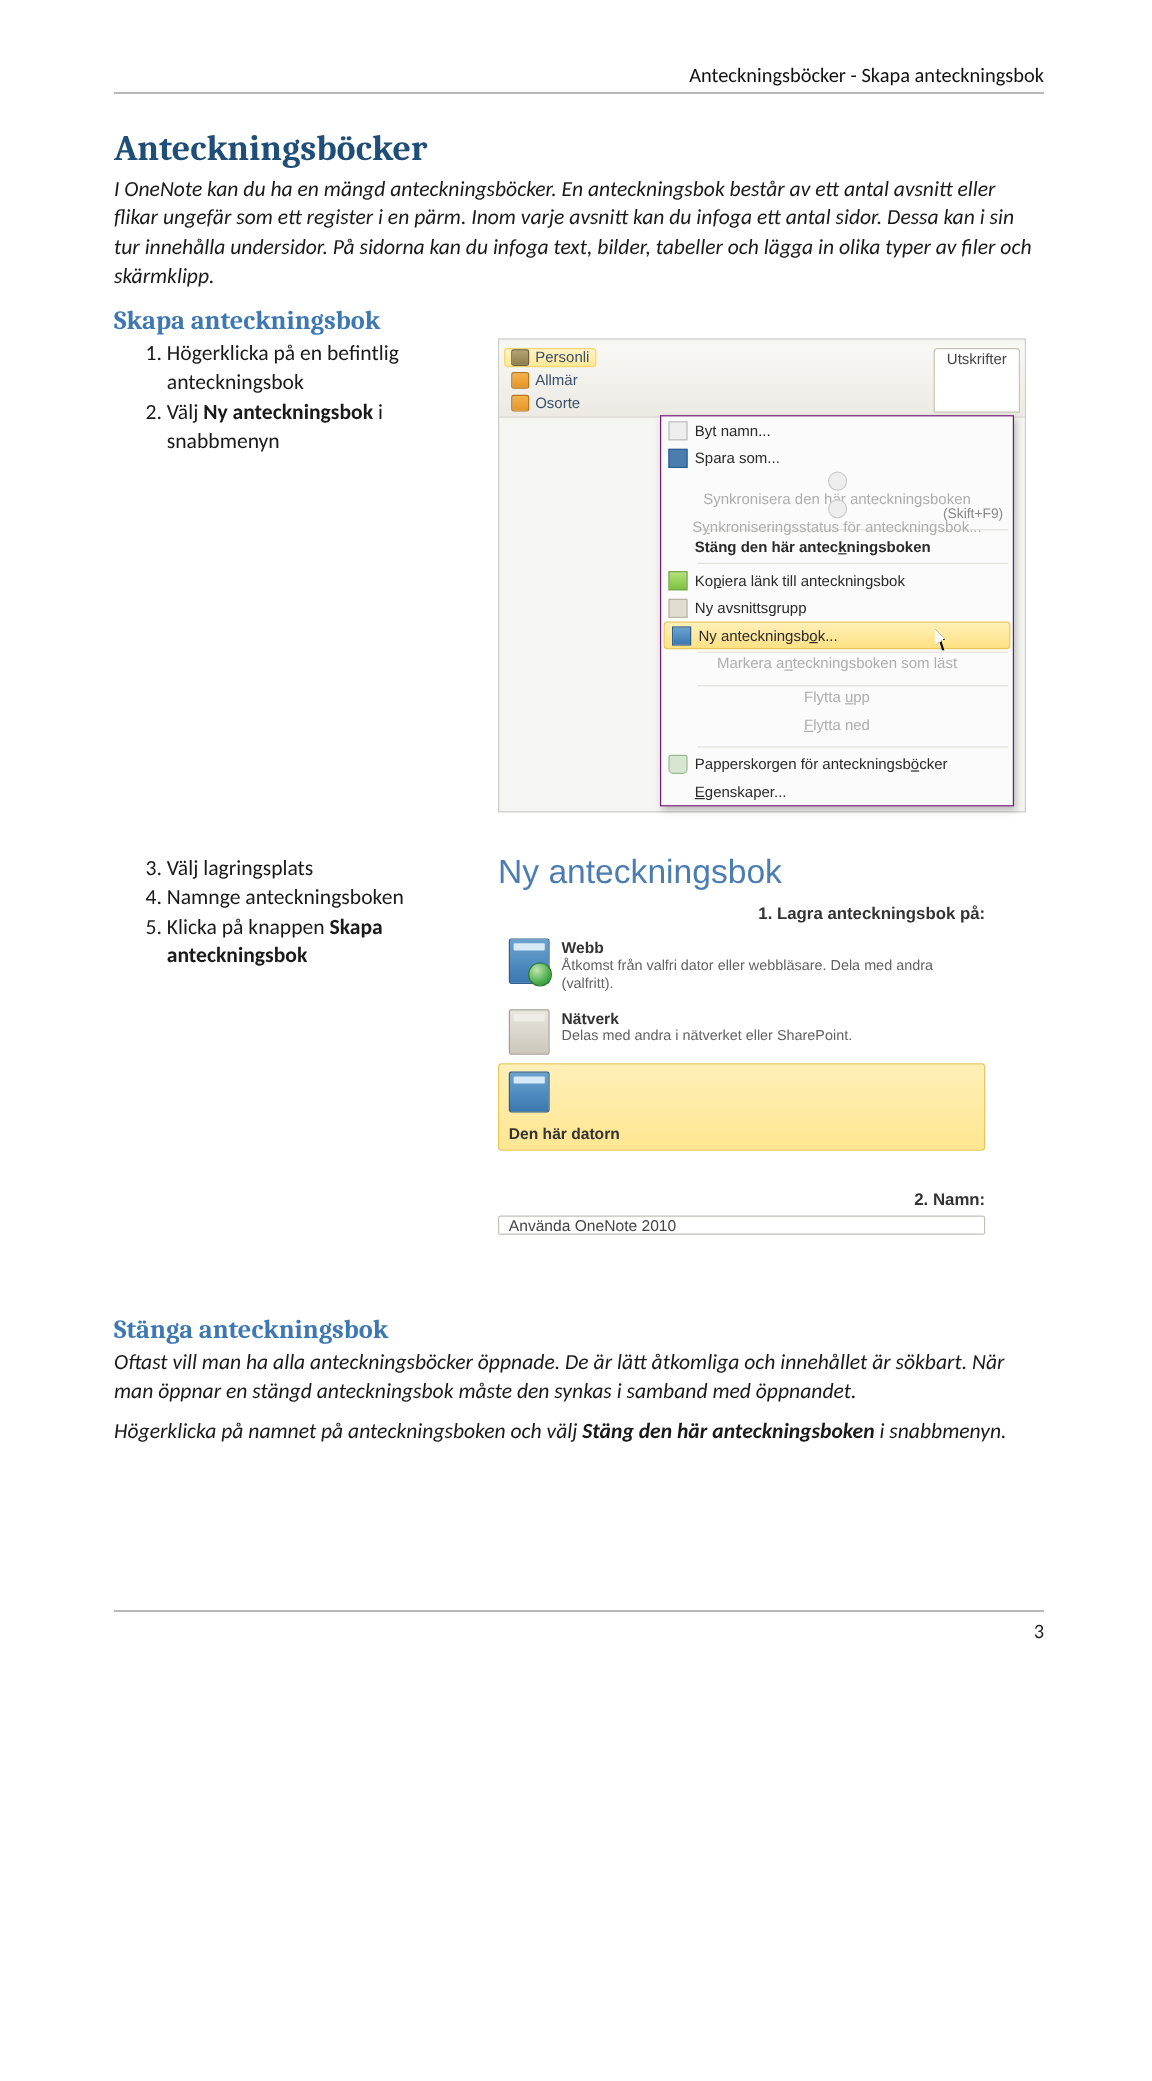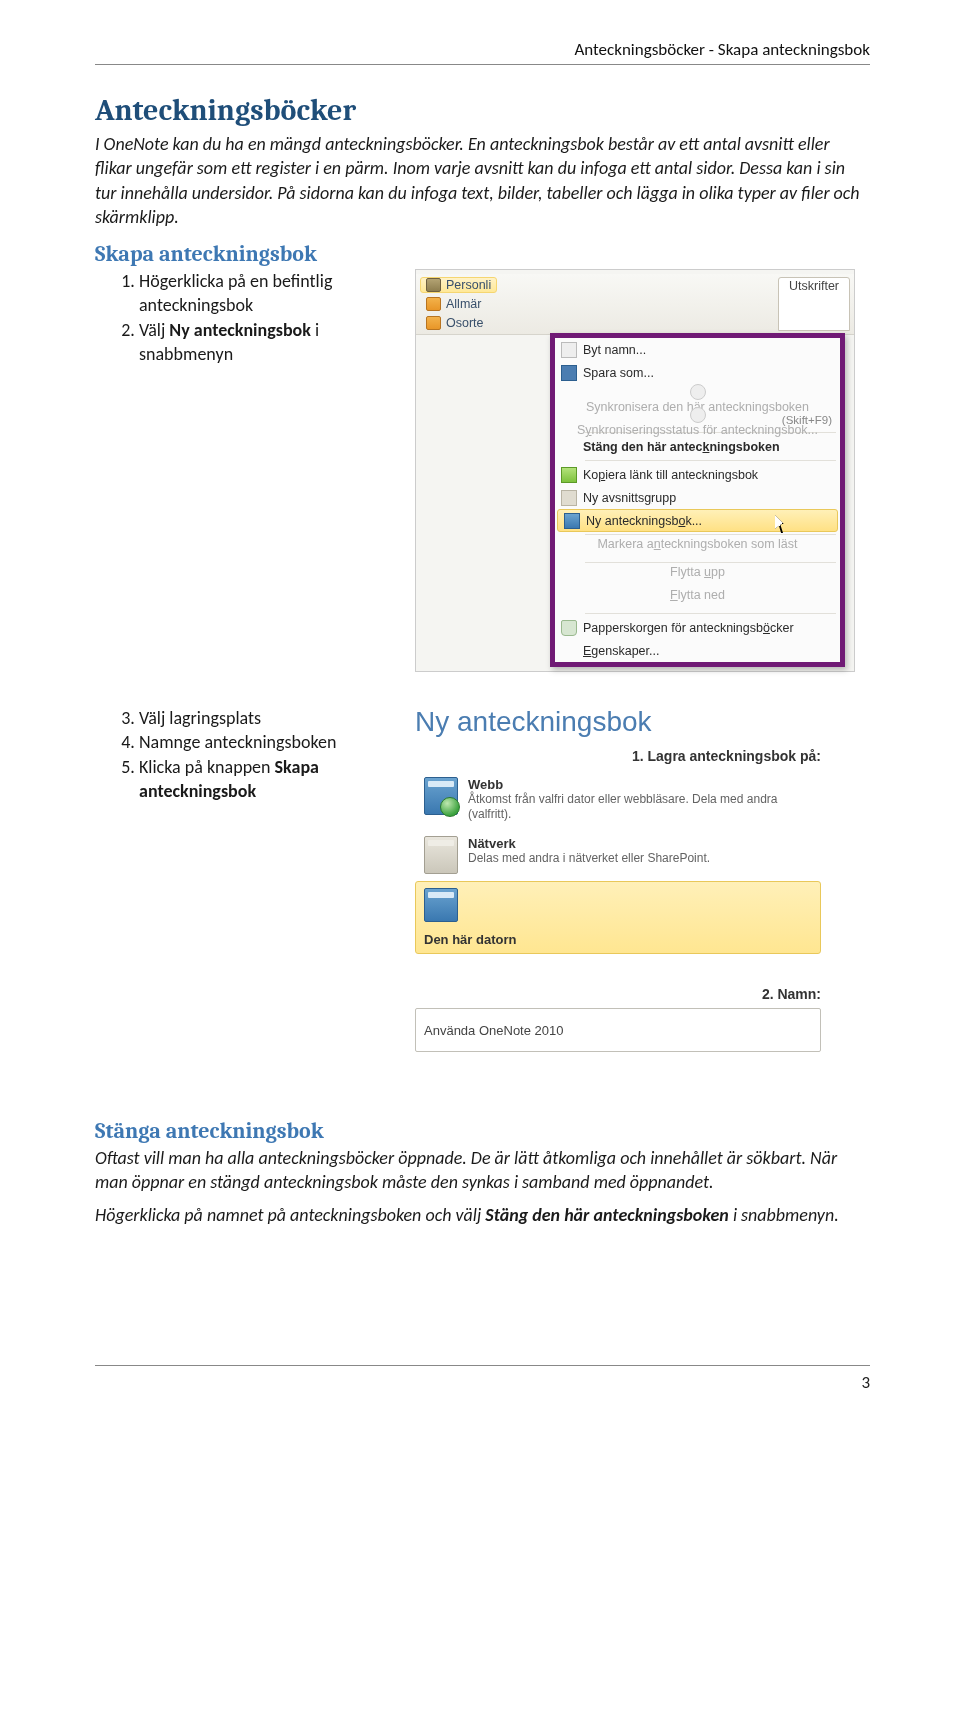--- a/index.html
+++ b/index.html
@@ -5,21 +5,21 @@
   * { box-sizing: border-box; margin: 0; padding: 0; }
   body {
     width: 960px;
     height: 1734px;
     background: #ffffff;
     font-family: Calibri, Arial, sans-serif;
     color: #1a1a1a;
     position: relative;
   }
   .page {
-    padding: 39px 90px 30px 95px;
+    padding: 52px 90px 30px 95px;
   }
   .header-path {
     text-align: right;
     font-size: 17px;
     color: #111;
     margin-bottom: 4px;
   }
   .hr-top, .hr-bottom {
     border: none;
     border-top: 1px solid #888;
@@ -117,21 +117,21 @@
   .tab-chip {
     background:#fff;
     border:1px solid #c8c3b6;
     border-radius:3px 3px 0 0;
     padding:1px 10px;
     font-size:12.5px;
     color:#444;
   }
   .ctx {
     background: #fbfbfb;
-    border: 5px solid #701a75;
+    border: 1px solid #701a75;
     box-shadow: 2px 3px 6px rgba(0,0,0,0.25);
     width: 295px;
     margin-left: 134px;
     margin-top: -2px;
   }
   .ctx-row {
     display: flex;
     align-items: center;
     font-size: 12.5px;
     color: #2a2a2a;
@@ -225,21 +225,21 @@
   .opt-ic.net{
     background:linear-gradient(#e9e6dd,#cbc7ba);
     border:1px solid #a39f92;
   }
   .opt-ic.net::before{background:#efede6;}
   .opt-ic.pc{
     background:linear-gradient(#6aa3d0,#3a78b0);
   }
   .text-input{
     width:100%;
-    height:44px;
+    height:16px;
     border:1px solid #c2c0b8;
     border-radius:2px;
     padding:4px 8px;
     font-size:13px;
     color:#444;
     background:#fff;
   }
   .section-gap{height:34px;}
 </style>
 </head>

